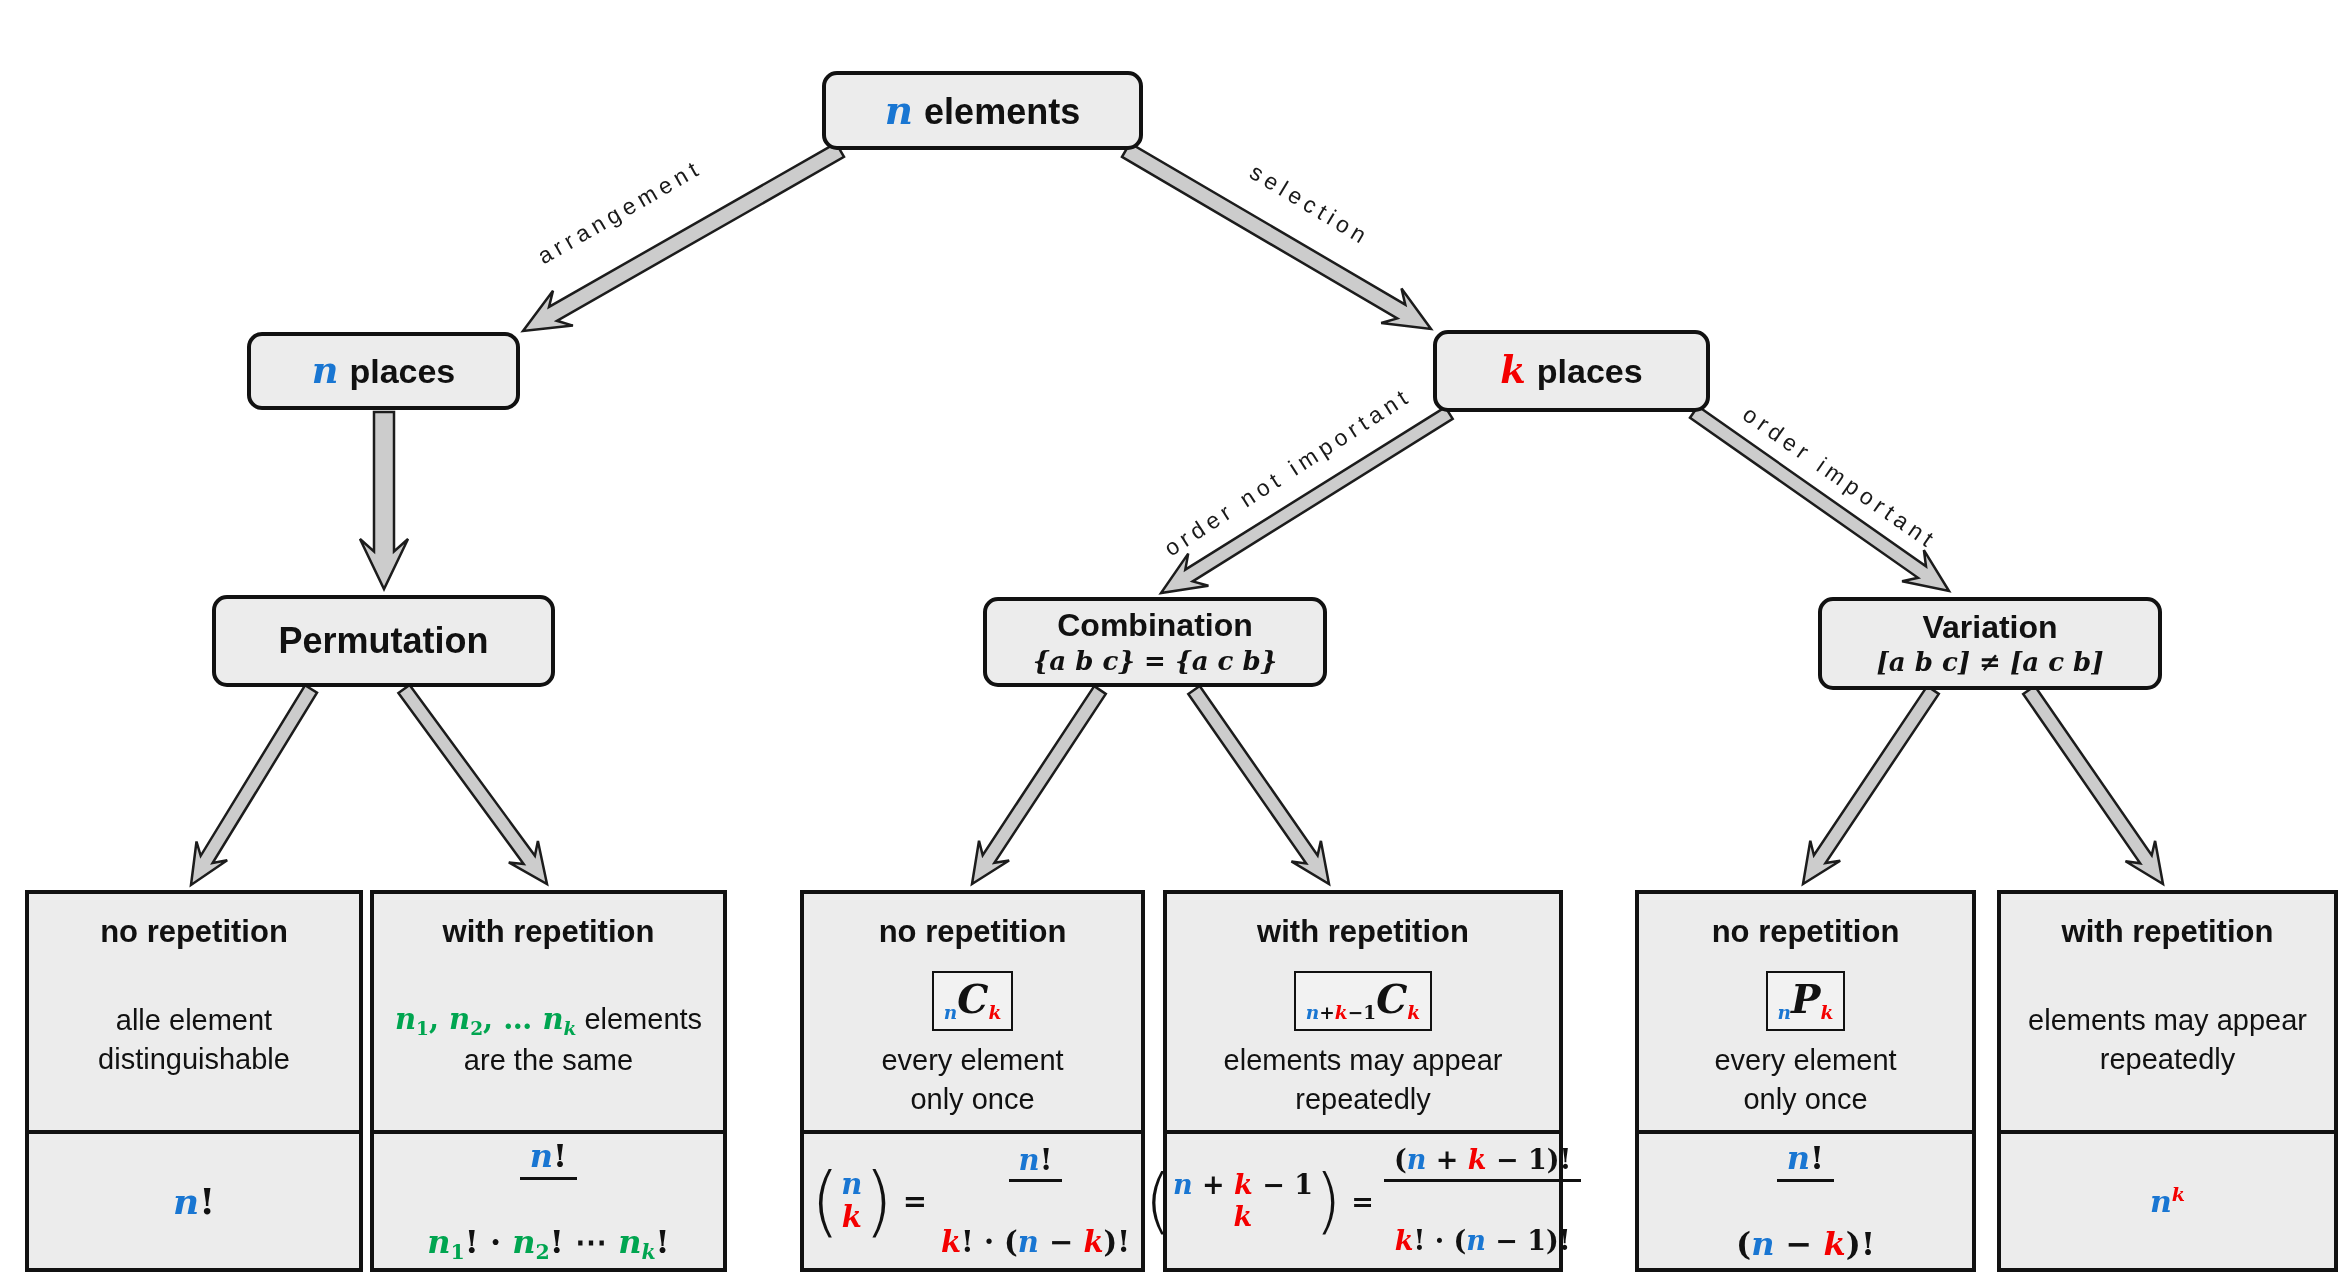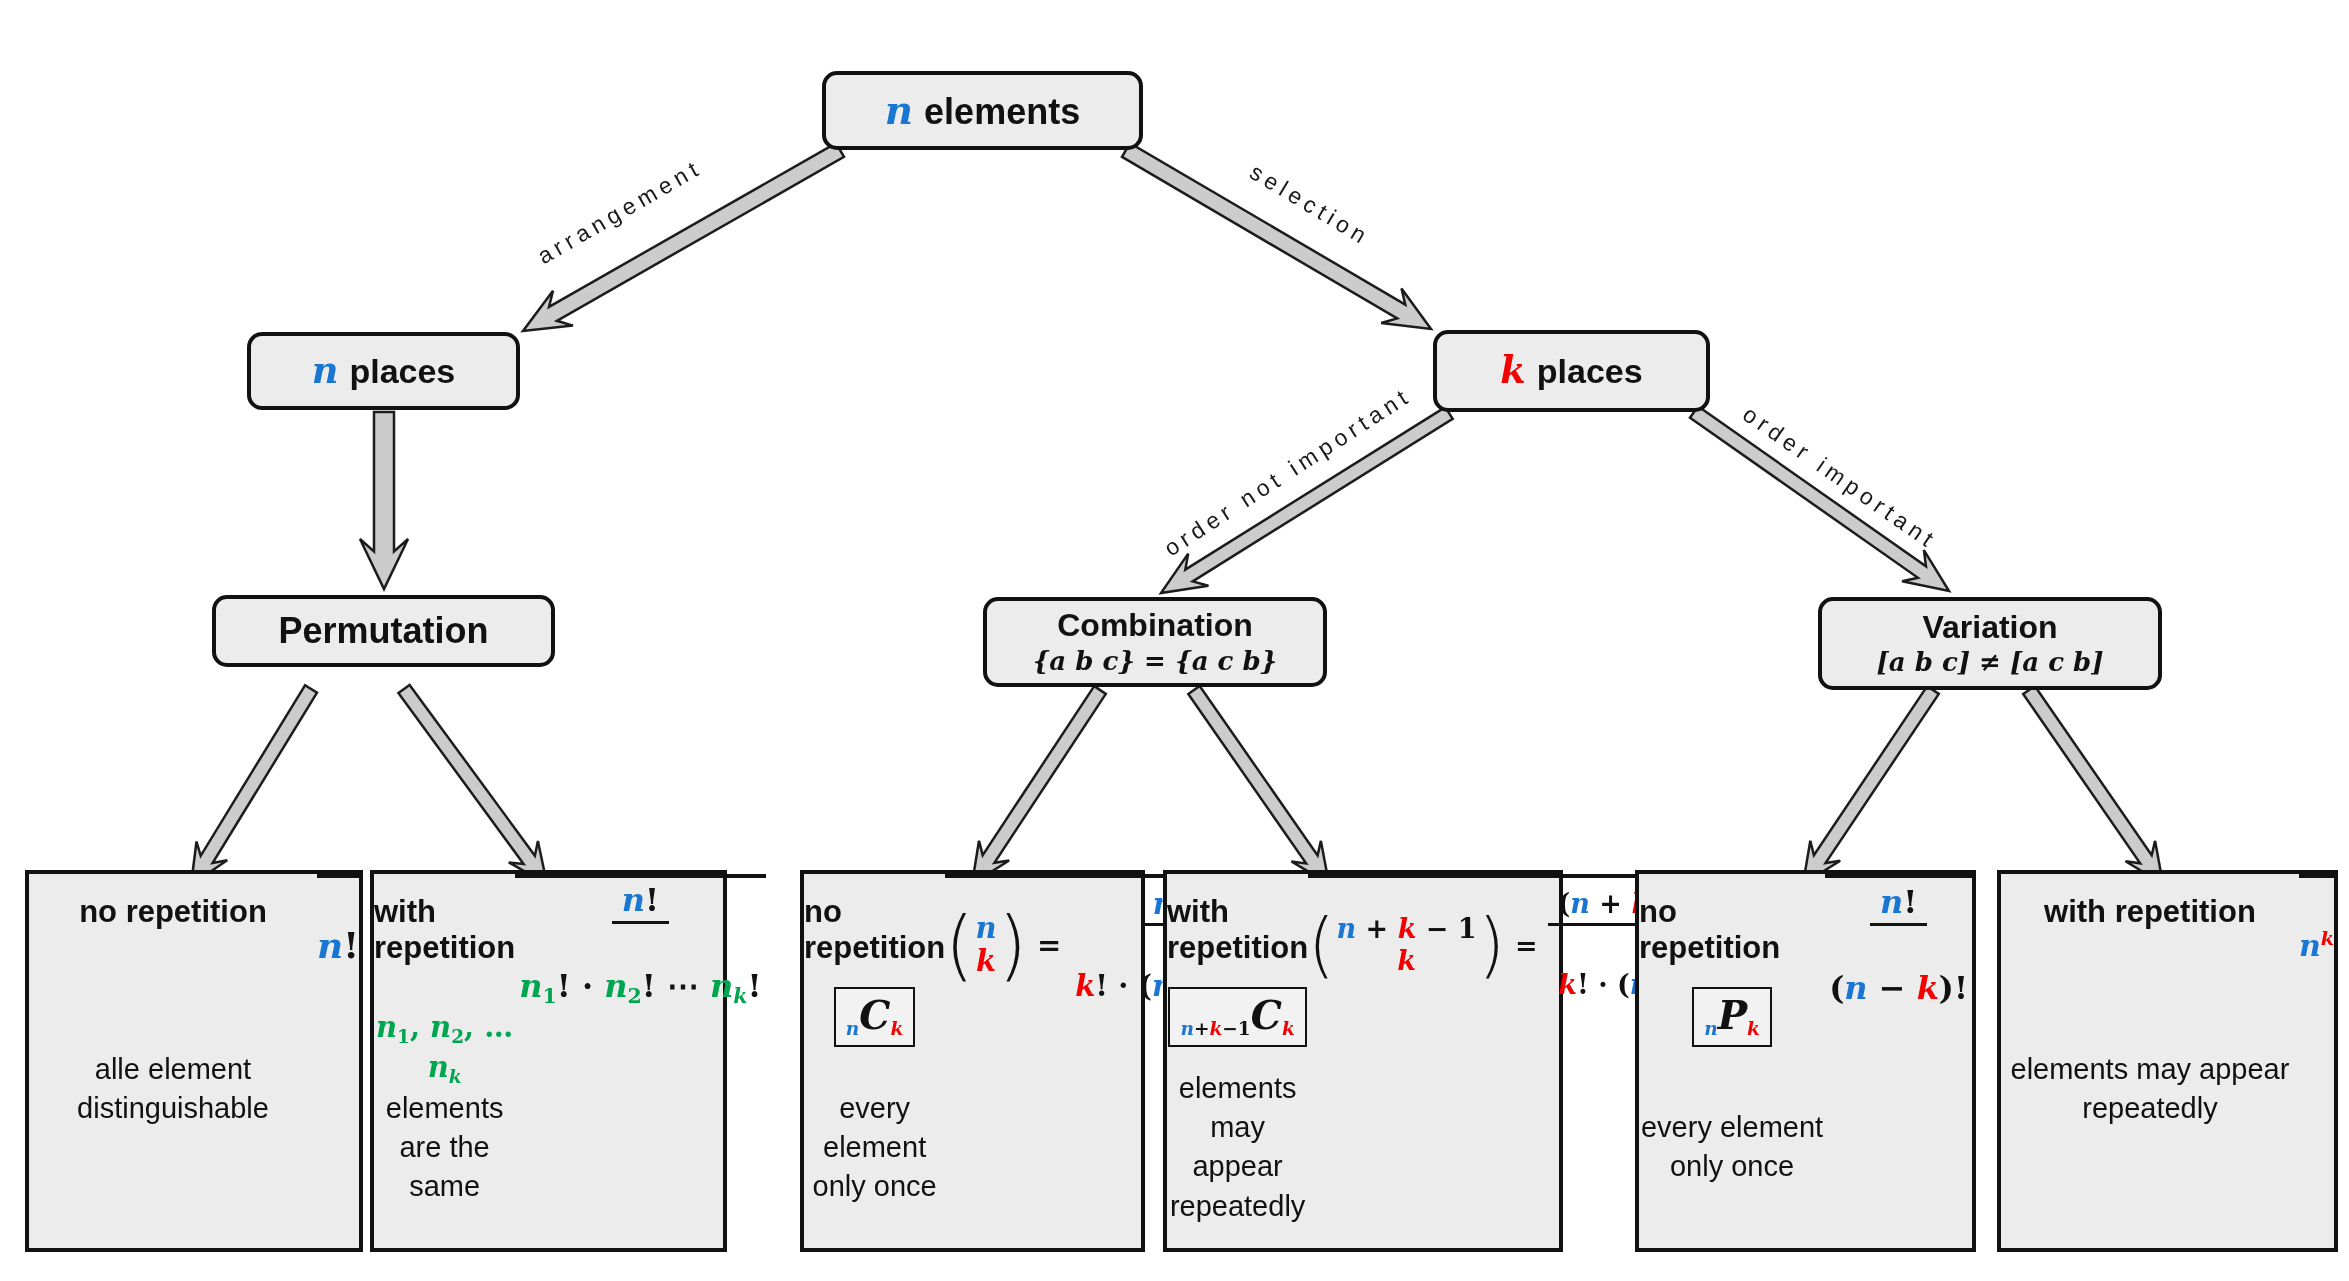--- a/index.html
+++ b/index.html
@@ -16,21 +16,21 @@
   .node-title-lg{font-size:36px;}
   .mvar{font-family:"DejaVu Serif",serif;font-style:italic;font-weight:bold;font-size:1.08em;margin-right:11px;}
   .subtitle{font-family:"DejaVu Serif",serif;font-style:italic;font-weight:600;font-size:26px;margin-top:2px;}
 
   
   .edge-label{position:absolute;transform:translate(-50%,-50%) rotate(var(--r));
               font-size:23px;letter-spacing:5px;color:#1a1a1a;white-space:nowrap;font-weight:500;}
 
   
   .leaf{position:absolute;box-sizing:border-box;border:4px solid #111;background:#ececec;
-        top:870px;height:382px;display:flex;flex-direction:row;}
+        top:890px;height:382px;display:flex;flex-direction:column;}
   .leaf-top{flex:1;display:flex;flex-direction:column;align-items:center;min-height:0;}
   .leaf-heading{margin-top:20px;font-size:31px;font-weight:bold;}
   .symbol-box{margin-top:21px;border:2.5px solid #111;background:#f2f2f2;padding:0 10px 3px 10px;
               font-size:29px;line-height:1.35;}
   .leaf-desc{margin:auto 0;text-align:center;font-size:29px;line-height:1.35;}
   .leaf-formula{height:138px;box-sizing:border-box;border-top:4px solid #111;
                 display:flex;align-items:center;justify-content:center;white-space:nowrap;}
 
   
   .tok-var{font-family:"DejaVu Serif",serif;font-style:italic;font-weight:bold;}
@@ -110,21 +110,21 @@
         <span>places</span>
     </div>
   </div>
   <div class="node" style="left:1433px;top:330px;width:277px;height:82px;">
     <div class="node-title">
       <span class="mvar c-red">k</span>
         <span>places</span>
     </div>
   </div>
 
-  <div class="node" style="left:212px;top:595px;width:343px;height:72px;">
+  <div class="node" style="left:212px;top:595px;width:343px;height:92px;">
     <div class="node-title node-title-lg">Permutation</div>
   </div>
   <div class="node" style="left:983px;top:597px;width:344px;height:90px;">
     <div class="node-title" style="font-size:32px;">Combination</div>
     <div class="subtitle">{a b c} = {a c b}</div>
   </div>
   <div class="node" style="left:1818px;top:597px;width:344px;height:93px;">
     <div class="node-title" style="font-size:32px;">Variation</div>
     <div class="subtitle">[a b c] ≠ [a c b]</div>
   </div>

